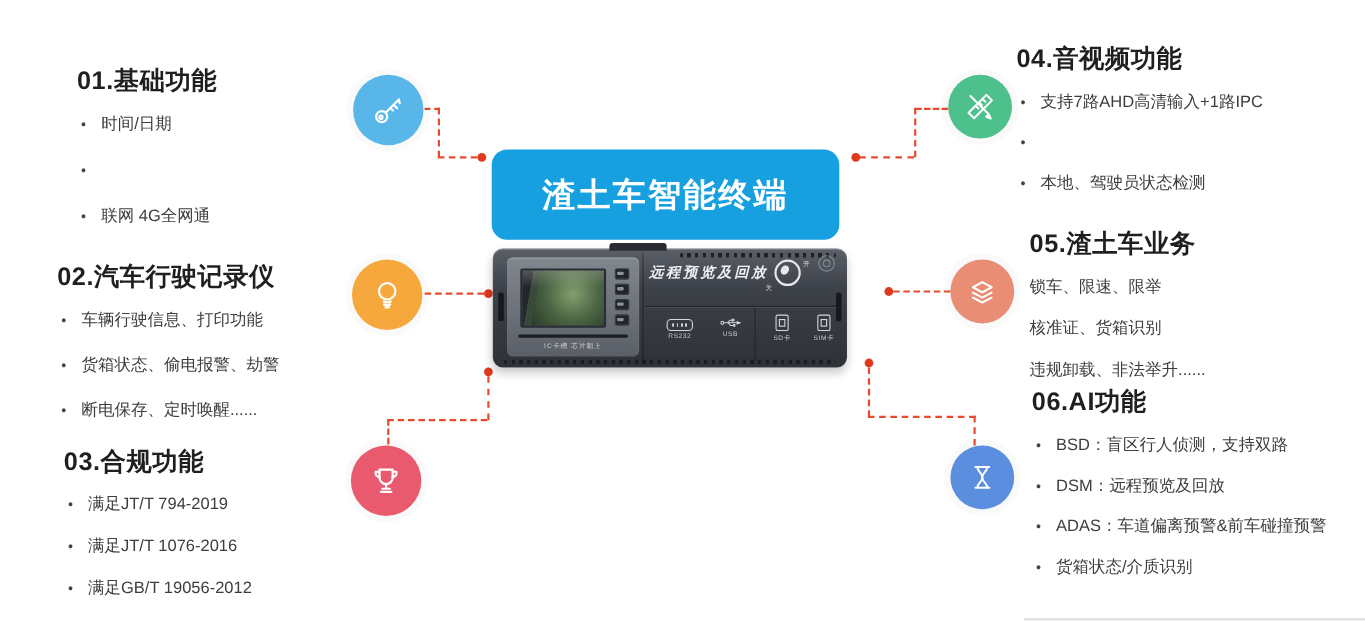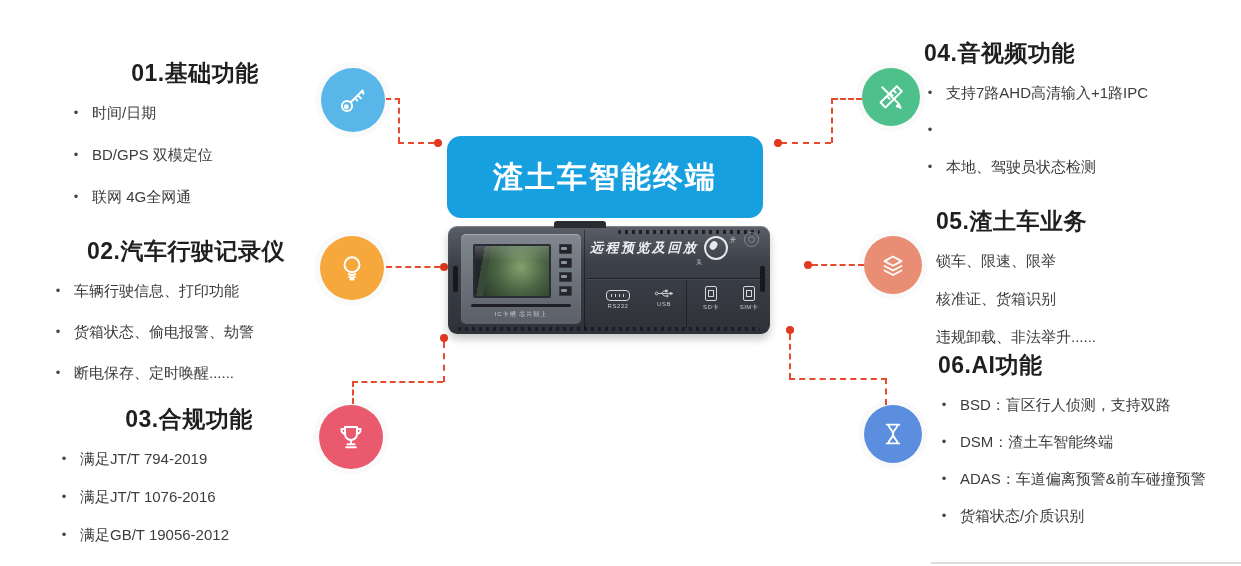--- a/index.html
+++ b/index.html
@@ -2,21 +2,21 @@
 <html><head>
 <meta charset="utf-8">
 <style>
   html,body{margin:0;padding:0;background:#fff;}
   #canvas{position:relative;width:1241px;height:566px;background:#ffffff;overflow:hidden;
           font-family:"Liberation Sans","DejaVu Sans",sans-serif;}
 
   
   .section{position:absolute;}
   .section h2{margin:0 0 12px 0;font-size:23px;line-height:30px;font-weight:700;color:#1f1f1f;letter-spacing:.5px;}
-  .section.left h2{text-align:center;}
+  .section.left h2{text-align:left;}
   .item{display:flex;align-items:flex-start;font-size:15px;line-height:26px;color:#3d3d3d;}
   .bullet{width:12px;flex:0 0 12px;margin-right:10px;font-size:13px;color:#444;text-align:center;}
   .s01 .item{margin-bottom:16px;}
   .s02 .item{margin-bottom:15px;}
   .s03 .item{margin-bottom:12px;}
   .s04 .item{margin-bottom:11px;}
   .s05 .item{margin-bottom:12px;}
   .s06 .item{margin-bottom:11px;}
 
   
@@ -92,21 +92,20 @@
 <div id="canvas">
 
   <div class="section left s01" style="left:70px;top:58px;width:250px;">
     <h2>01.基础功能</h2>
     <div class="item">
       <span class="bullet">•</span>
       <span>时间/日期</span>
       </div>
     <div class="item">
       <span class="bullet">•</span>
-      <span>BD/GPS 双模定位</span>
       </div>
     <div class="item">
       <span class="bullet">•</span>
       <span>联网 4G全网通</span>
       </div>
   </div>
 
   <div class="section left s02" style="left:52px;top:236px;width:268px;">
     <h2>02.汽车行驶记录仪</h2>
     <div class="item">
@@ -168,21 +167,21 @@
   </div>
 
   <div class="section right s06" style="left:938px;top:350px;width:300px;">
     <h2>06.AI功能</h2>
     <div class="item">
       <span class="bullet">•</span>
       <span>BSD：盲区行人侦测，支持双路</span>
       </div>
     <div class="item">
       <span class="bullet">•</span>
-      <span>DSM：渣土车智能终端</span>
+      <span>DSM：远程预览及回放</span>
       </div>
     <div class="item">
       <span class="bullet">•</span>
       <span>ADAS：车道偏离预警&amp;前车碰撞预警</span>
       </div>
     <div class="item">
       <span class="bullet">•</span>
       <span>货箱状态/介质识别</span>
       </div>
   </div>

